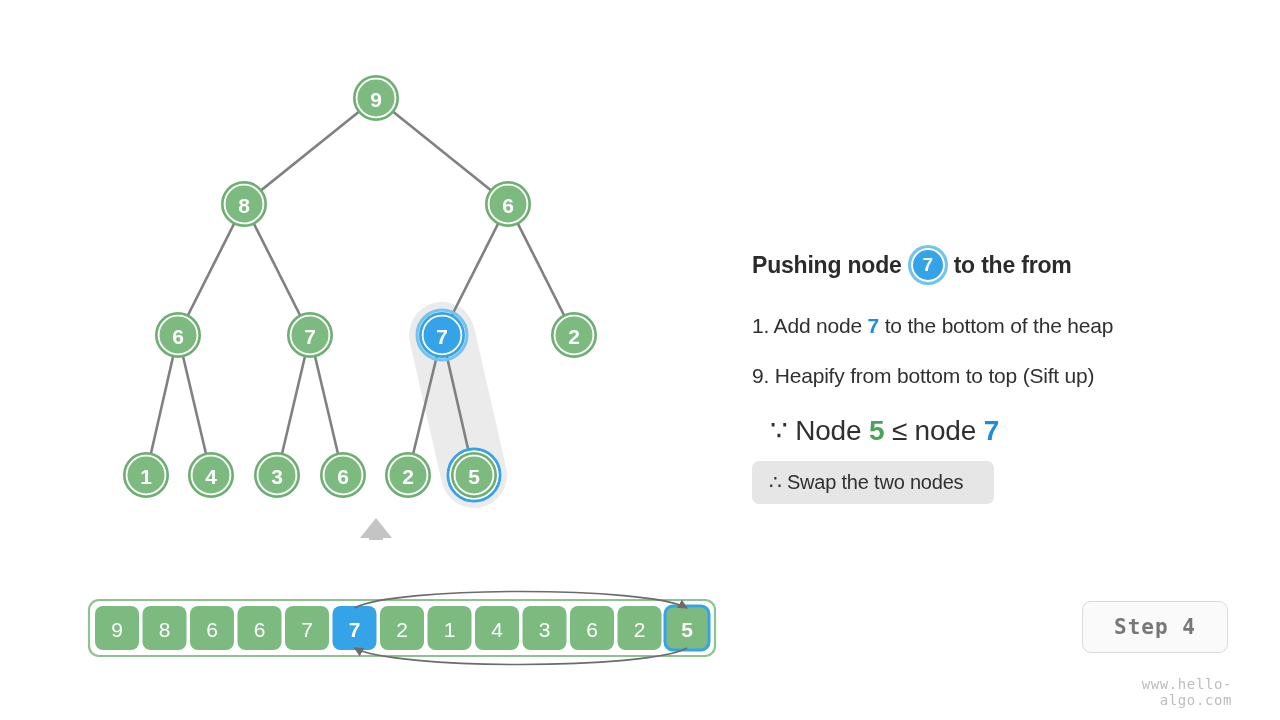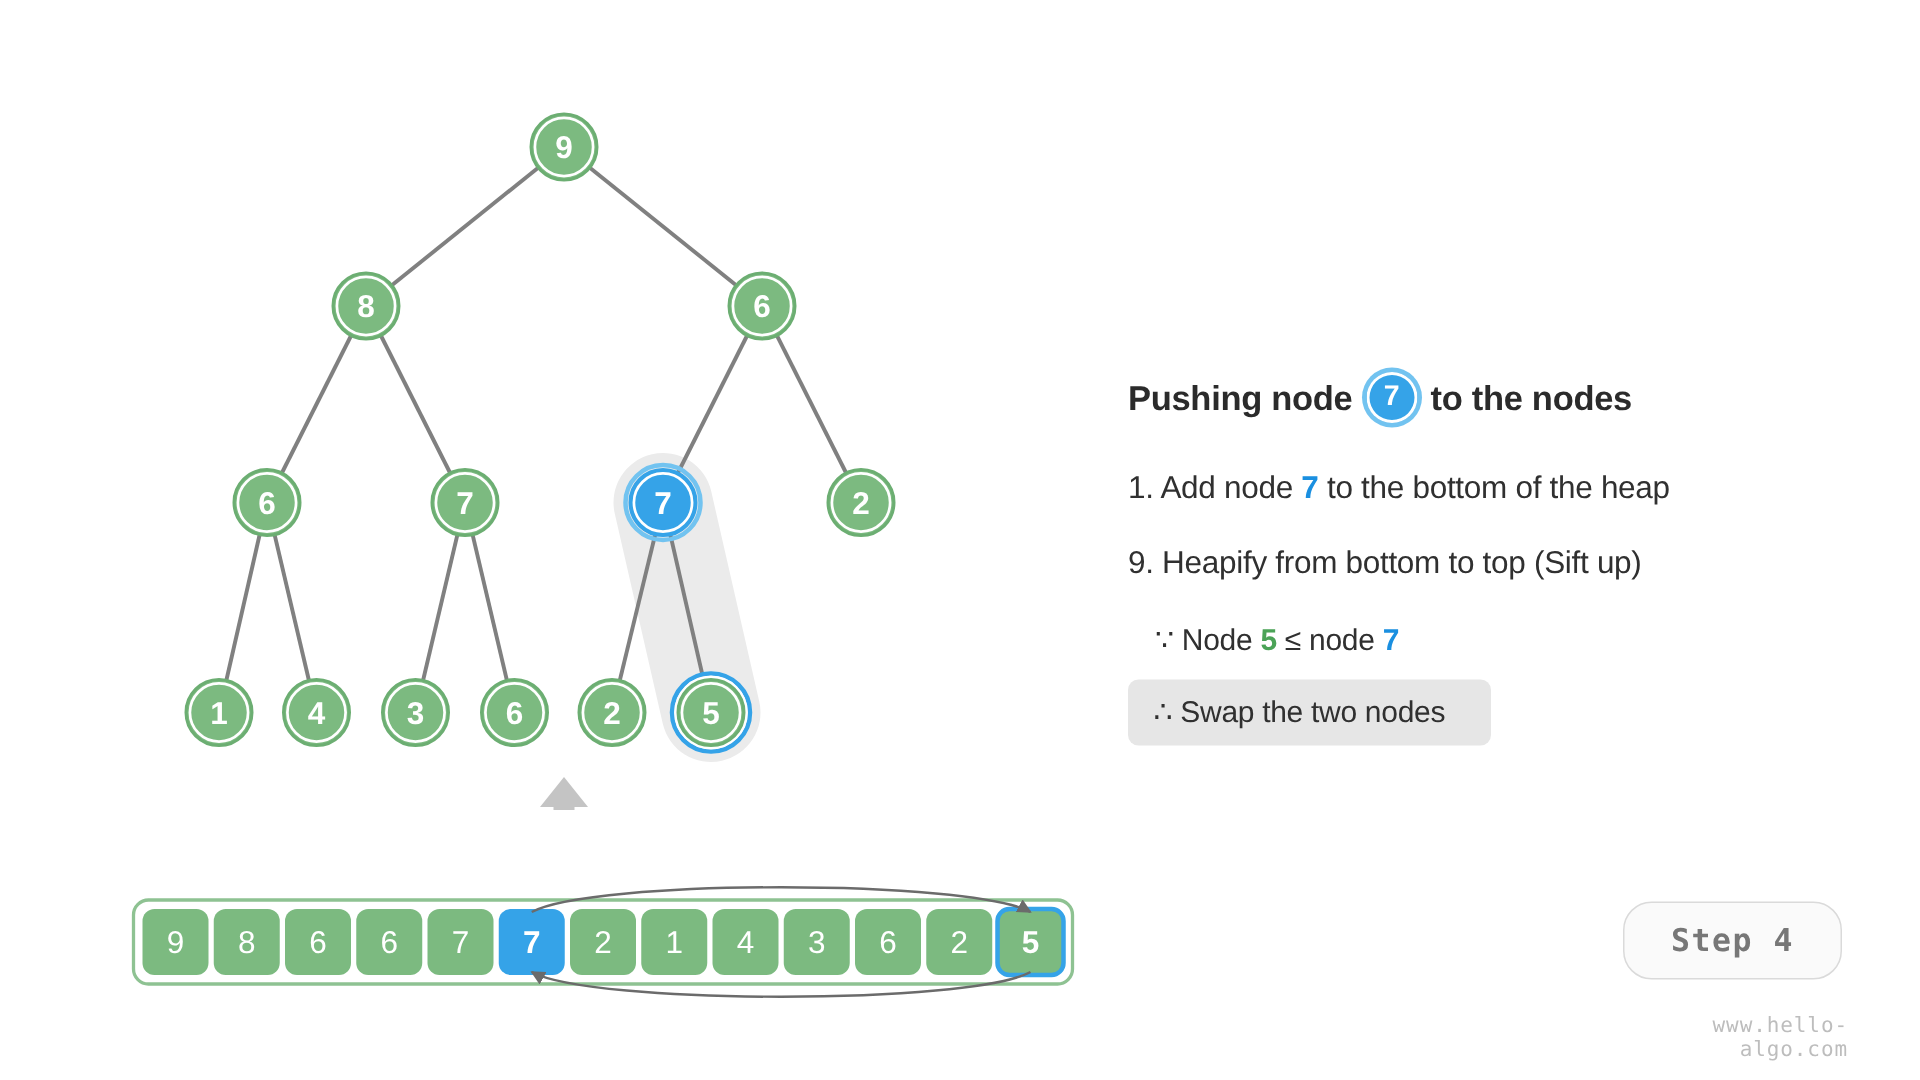--- a/index.html
+++ b/index.html
@@ -63,21 +63,21 @@
     margin-top: 32px;
   }
   .step-line {
     font-size: 21px;
     color: #303030;
     margin-bottom: 26px;
     white-space: pre;
     letter-spacing: -0.2px;
   }
   .reason-line {
-    font-size: 20px;
+    font-size: 28px;
     color: #303030;
     margin-left: 18px;
     margin-bottom: 14px;
     white-space: pre;
     letter-spacing: -0.2px;
   }
   .concl-line {
     font-size: 20px;
     color: #303030;
     background: #e6e6e6;
@@ -92,21 +92,21 @@
 
   
   .step-badge {
     position: absolute;
     left: 1082px;
     top: 601px;
     width: 146px;
     height: 52px;
     box-sizing: border-box;
     border: 1px solid #dadada;
-    border-radius: 19px;
+    border-radius: 9px;
     background: #fafafa;
     display: flex;
     align-items: center;
     justify-content: center;
     font-family: "DejaVu Sans Mono", monospace;
     font-size: 21px;
     font-weight: bold;
     color: #777777;
     letter-spacing: 1px;
   }
@@ -292,21 +292,21 @@
       <path id="swapTop" marker-end="url(#arrowHeadThin)" d="M 294.5 28 C 334.5 6, 587 6, 627 28"></path>
       <path id="swapBot" marker-end="url(#arrowHeadThin)" d="M 627 68 C 587 90, 334.5 90, 294.5 68"></path>
     </g>
   </svg>
 
   <div class="panel">
 
     <div class="panel-title">
       <span>Pushing node</span>
       <span class="inline-node">7</span>
-      <span>to the nodes</span>
+      <span>to the from</span>
     </div>
 
     <div class="steps">
 
       <div class="step-line"><span>1. Add node </span><span class="num-blue">7</span><span> to the bottom of the heap</span></div>
 
       <div class="step-line"><span>9. Heapify from bottom to top (Sift up)</span></div>
 
       <div class="reason-line"><span>∵ Node </span><span class="num-green">5</span><span> ≤ node </span><span class="num-blue">7</span></div>
 

